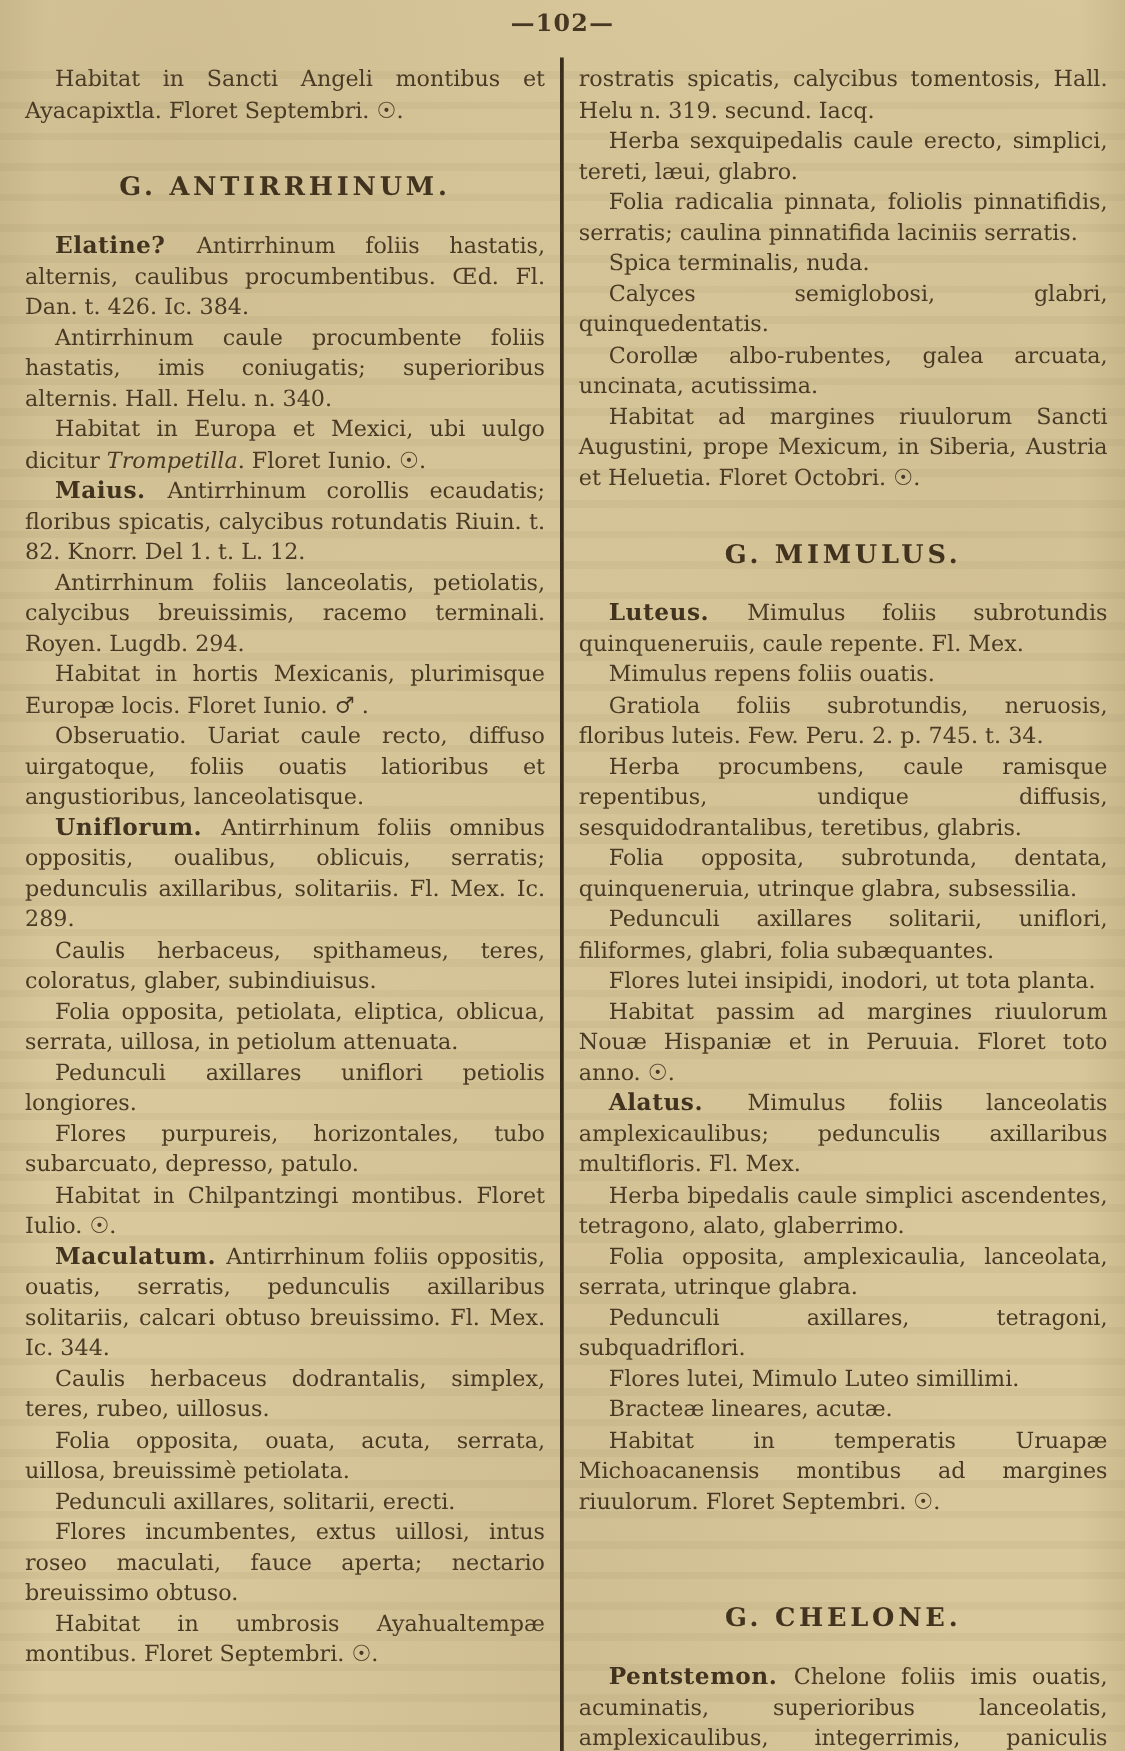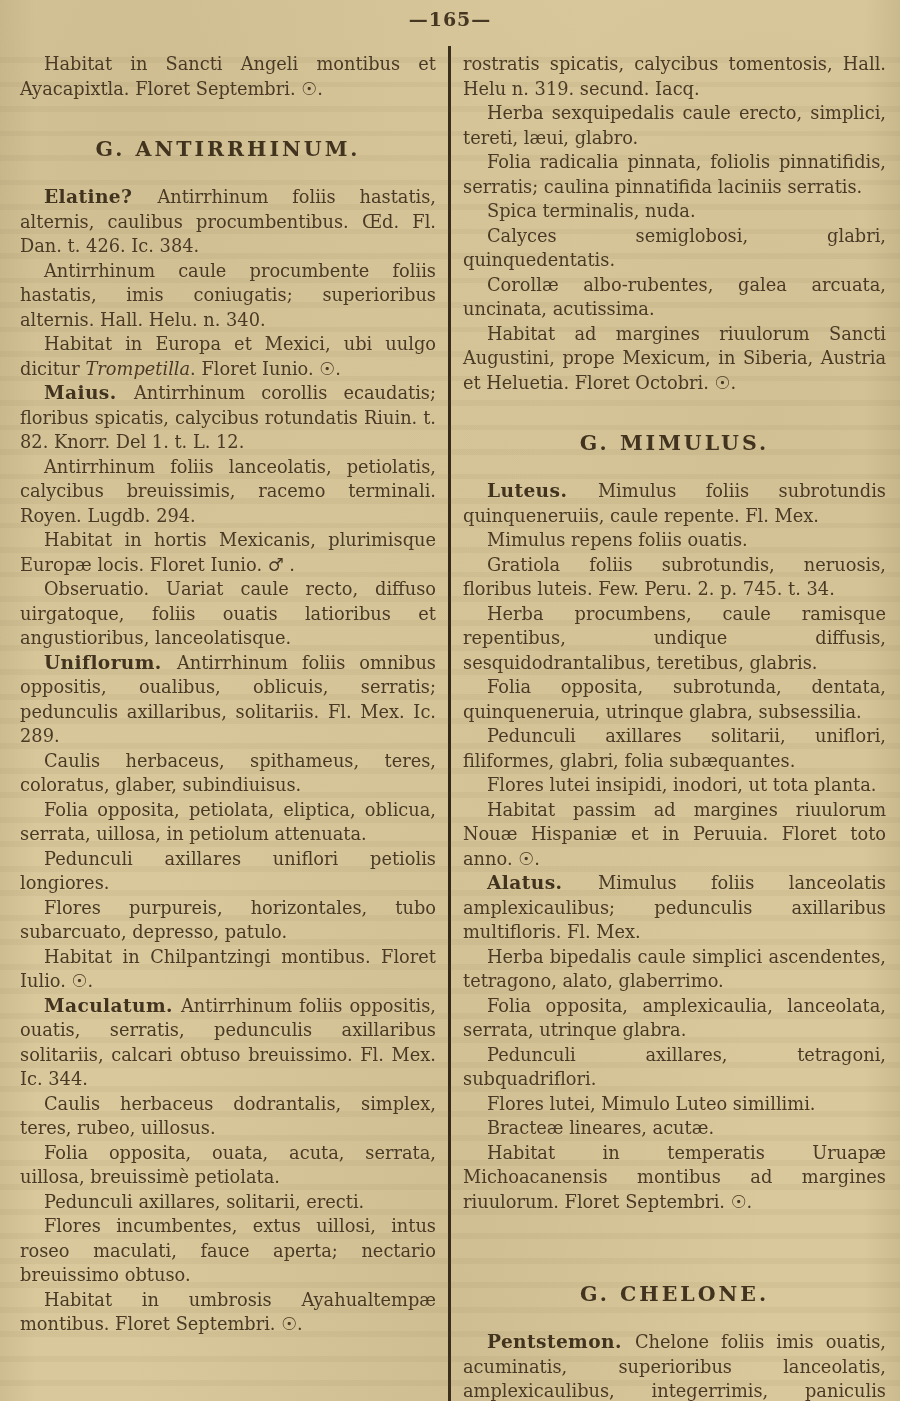--- a/index.html
+++ b/index.html
@@ -67,21 +67,21 @@
     font-weight:bold;
     letter-spacing:3px;
     color:#42331f;
   }
   h2.sp-lg{margin-top:68px;}
 </style>
 </head>
 <body>
 
 <div class="page">
-  <div class="page-number">—165—</div>
+  <div class="page-number">—102—</div>
 
   <div class="columns">
     <div class="col col-left">
         <p class="para"><span>Habitat in Sancti Angeli montibus et Ayacapixtla. Floret Septembri. ☉.</span></p>
         <h2 class="heading">G. ANTIRRHINUM.</h2>
         <p class="para"><span class="lead">Elatine? </span><span>Antirrhinum foliis hastatis, alternis, caulibus procumbentibus. Œd. Fl. Dan. t. 426. Ic. 384.</span></p>
         <p class="para"><span>Antirrhinum caule procumbente foliis hastatis, imis coniugatis; superioribus alternis. Hall. Helu. n. 340.</span></p>
         <p class="para"><span>Habitat in Europa et Mexici, ubi uulgo dicitur </span><span class="ital">Trompetilla</span><span>. Floret Iunio. ☉.</span></p>
         <p class="para"><span class="lead">Maius. </span><span>Antirrhinum corollis ecaudatis; floribus spicatis, calycibus rotundatis Riuin. t. 82. Knorr. Del 1. t. L. 12.</span></p>
         <p class="para"><span>Antirrhinum foliis lanceolatis, petiolatis, calycibus breuissimis, racemo terminali. Royen. Lugdb. 294.</span></p>

